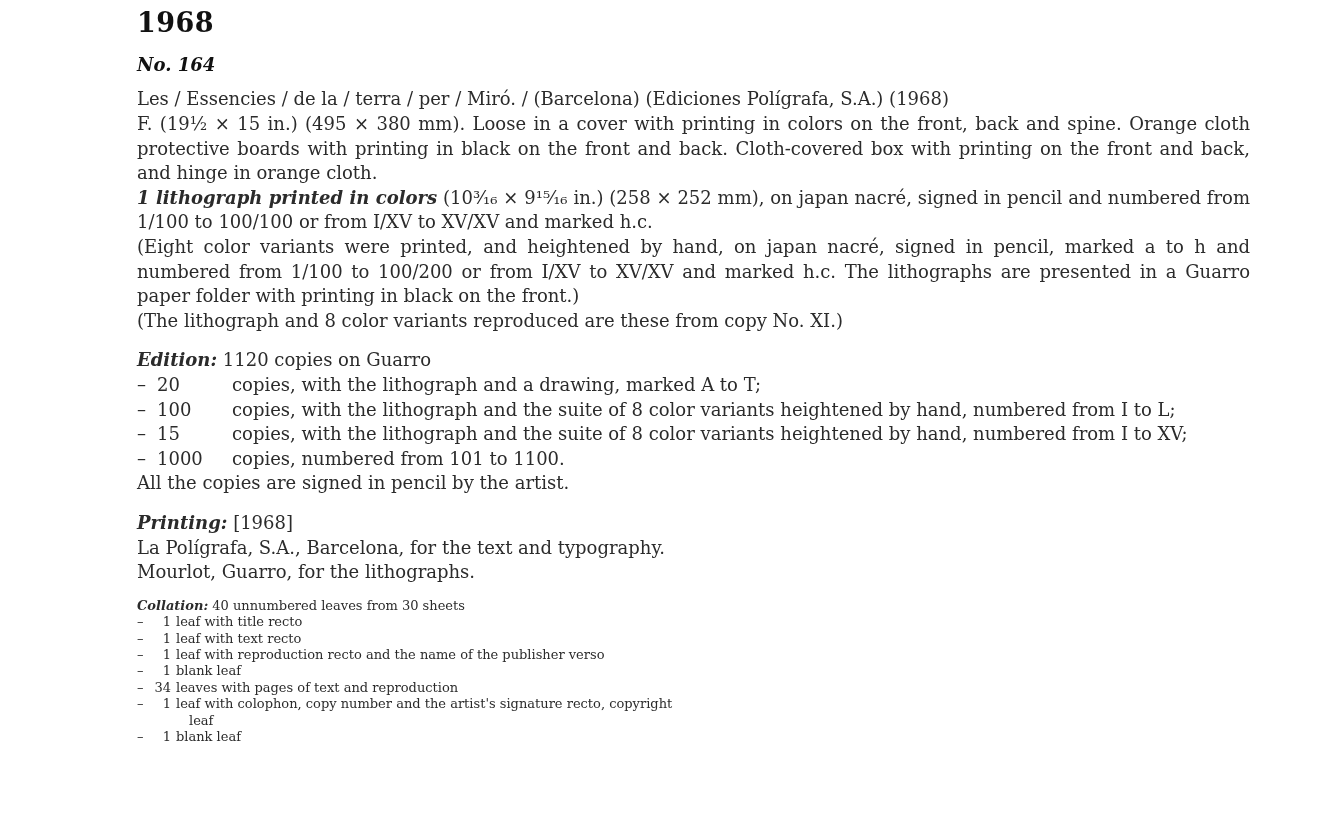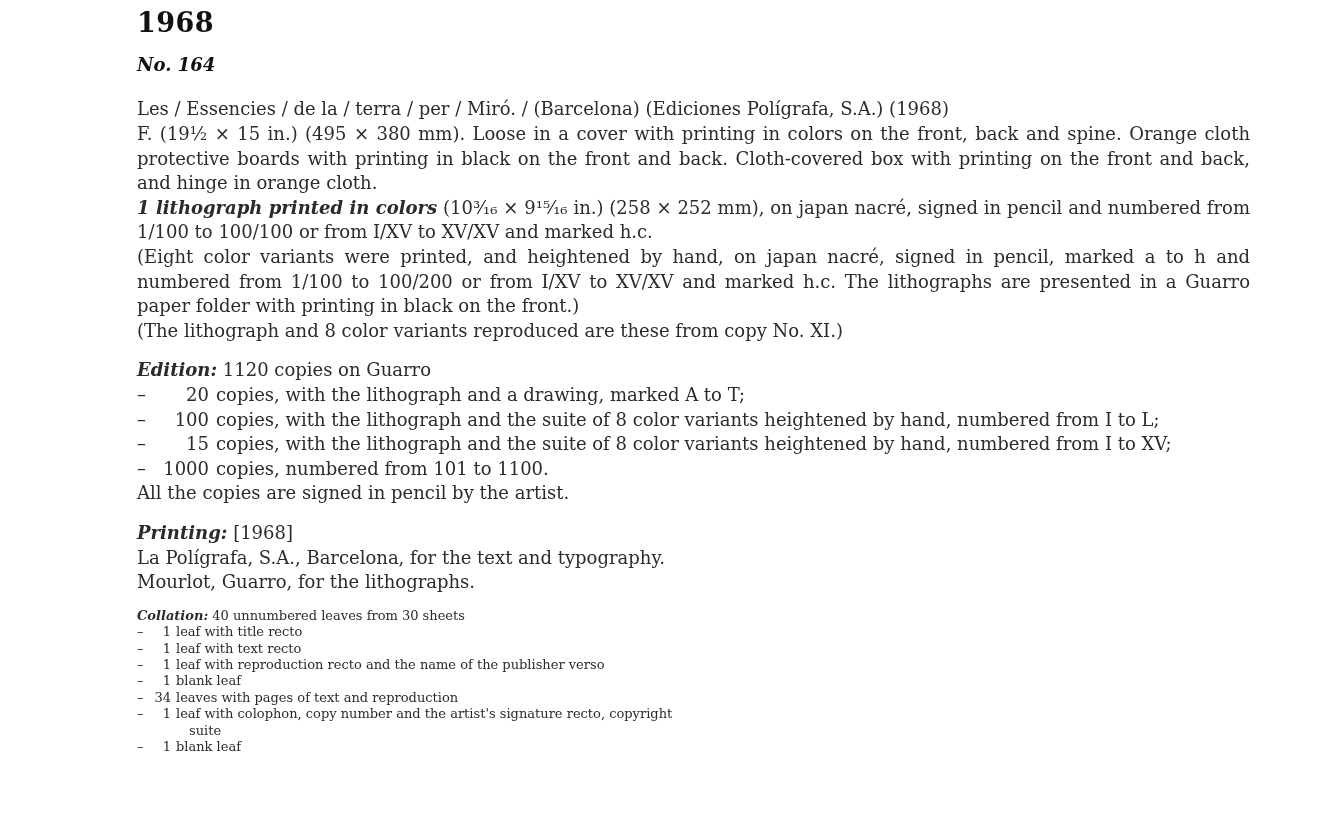--- a/index.html
+++ b/index.html
@@ -26,33 +26,33 @@
     line-height: 1.1;
   }
   .entry-number {
     font-size: 18px;
     font-weight: bold;
     font-style: italic;
     color: #111;
     margin: 17px 0 0 0;
     line-height: 1.1;
   }
-  .desc { margin-top: 23px; }
+  .desc { margin-top: 13px; }
   .desc p {
     margin: 0;
     font-size: 18px;
     line-height: 24.6px;
     text-align: justify;
   }
   .lead { font-weight: bold; font-style: italic; }
   .section { margin-top: 15px; font-size: 18px; line-height: 24.6px; }
   .section p { margin: 0; }
   .list-row { display: flex; align-items: baseline; }
   .list-row .dash { width: 20px; flex: 0 0 20px; }
-  .ed .num { width: 52px; flex: 0 0 52px; text-align: right; margin-right: 7px; }
+  .ed .num { width: 52px; flex: 0 0 52px; text-align: left; margin-right: 23px; }
   .list-row .txt-col { flex: 1; }
   .cont { display: block; margin-left: 13px; }
   .collation { margin-top: 13px; font-size: 13px; line-height: 16.4px; }
   .collation p { margin: 0; }
   .collation .list-row .dash { width: 14px; flex: 0 0 14px; }
   .collation .num { width: 20px; flex: 0 0 20px; text-align: right; margin-right: 5px; }
 </style>
 </head>
 <body>
 
@@ -124,21 +124,21 @@
       <span class="txt-col"><span>blank leaf</span><span class="cont"></span></span>
     </div>
     <div class="list-row">
       <span class="dash">–</span>
       <span class="num">34</span>
       <span class="txt-col"><span>leaves with pages of text and reproduction</span><span class="cont"></span></span>
     </div>
     <div class="list-row">
       <span class="dash">–</span>
       <span class="num">1</span>
-      <span class="txt-col"><span>leaf with colophon, copy number and the artist's signature recto, copyright</span><span class="cont">suite</span></span>
+      <span class="txt-col"><span>leaf with colophon, copy number and the artist's signature recto, copyright</span><span class="cont">leaf</span></span>
     </div>
     <div class="list-row">
       <span class="dash">–</span>
       <span class="num">1</span>
       <span class="txt-col"><span>blank leaf</span><span class="cont"></span></span>
     </div>
   </div>
 
 </div>
 

